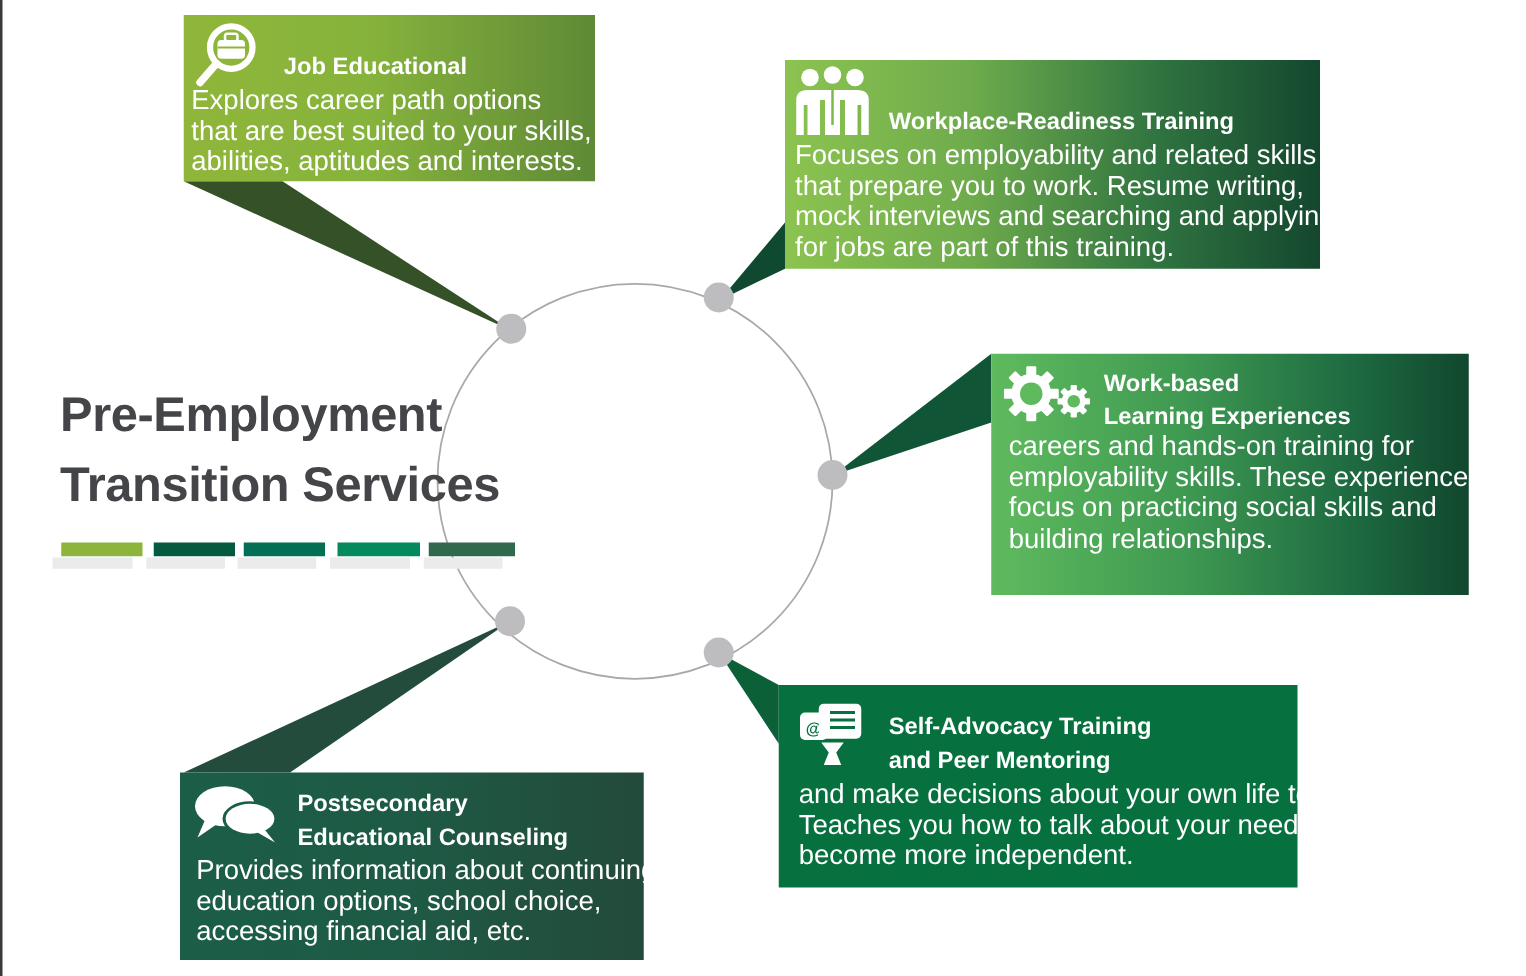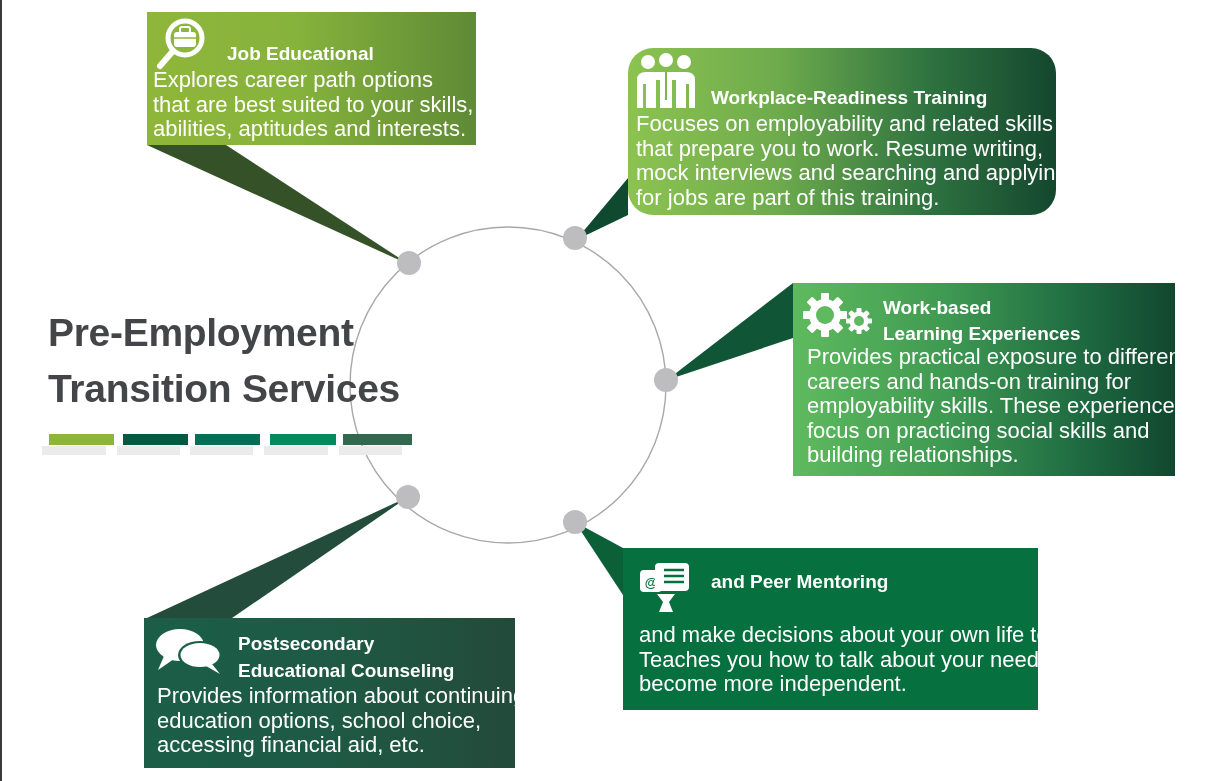--- a/index.html
+++ b/index.html
@@ -12,21 +12,21 @@
   .box .title { position:absolute; font-weight:bold; font-size:19px; line-height:26px; white-space:nowrap; }
   .box .body { position:absolute; font-size:22px; line-height:24.5px; white-space:nowrap; }
 
   #box-job { left:147px; top:12px; width:329px; height:133px;
     background:linear-gradient(90deg,#8fb63a 0%,#86b33c 45%,#5f8a36 100%); }
   #box-job .icon { left:8px; top:4px; }
   #box-job .title { left:80px; top:29px; }
   #box-job .body { left:6px; top:56px; }
 
   #box-work { left:628px; top:48px; width:428px; height:167px;
-    background:linear-gradient(90deg,#8cc350 0%,#6eab4c 35%,#2f7340 70%,#14472e 100%);border-radius:25px; }
+    background:linear-gradient(90deg,#8cc350 0%,#6eab4c 35%,#2f7340 70%,#14472e 100%); }
   #box-work .icon { left:6px; top:2px; }
   #box-work .title { left:83px; top:37px; }
   #box-work .body { left:8px; top:64px; }
 
   #box-wbl { left:793px; top:283px; width:382px; height:193px;
     background:linear-gradient(90deg,#5fba5e 0%,#3f9a52 40%,#1e6b41 75%,#11472e 100%); }
   #box-wbl .icon { left:10px; top:8px; }
   #box-wbl .title { left:90px; top:12px; line-height:26px; white-space:normal; width:270px; }
   #box-wbl .body { left:14px; top:62px; }
 
@@ -143,41 +143,41 @@
       </g>
       <circle cx="22" cy="24" r="9" fill="#5fba5e"></circle>
       <circle cx="56" cy="30" r="5" fill="#5fba5e"></circle>
     </svg>
   </span>
   <div class="title">
     <div>Work-based</div>
     <div>Learning Experiences</div>
   </div>
   <div class="body">
-    <div>Provides practical exposure to different</div>
     <div>careers and hands-on training for</div>
     <div>employability skills. These experiences</div>
     <div>focus on practicing social skills and</div>
     <div>building relationships.</div>
   </div>
 </div>
 
 <div class="box" id="box-self">
   <span class="icon">
     <svg width="52" height="52" viewBox="0 0 52 52">
       <rect x="1" y="8" width="22" height="22" rx="4" fill="#fff"></rect>
       <text x="12" y="25" font-size="13" font-weight="bold" text-anchor="middle" fill="#06703f" font-family="Liberation Sans, sans-serif">@</text>
       <rect x="16" y="1" width="34" height="28" rx="4" fill="#fff"></rect>
       <line x1="25" y1="8" x2="45" y2="8" stroke="#06703f" stroke-width="2.5"></line>
       <line x1="25" y1="14" x2="45" y2="14" stroke="#06703f" stroke-width="2.5"></line>
       <line x1="25" y1="20" x2="45" y2="20" stroke="#06703f" stroke-width="2.5"></line>
       <path d="M18 32 H36 L30 40 L34 50 H20 L24 40 Z" fill="#fff"></path>
     </svg>
   </span>
   <div class="title">
+    <div>Self-Advocacy Training</div>
     <div>and Peer Mentoring</div>
   </div>
   <div class="body">
     <div>and make decisions about your own life to</div>
     <div>Teaches you how to talk about your needs</div>
     <div>become more independent.</div>
   </div>
 </div>
 
 <div class="box" id="box-post">

